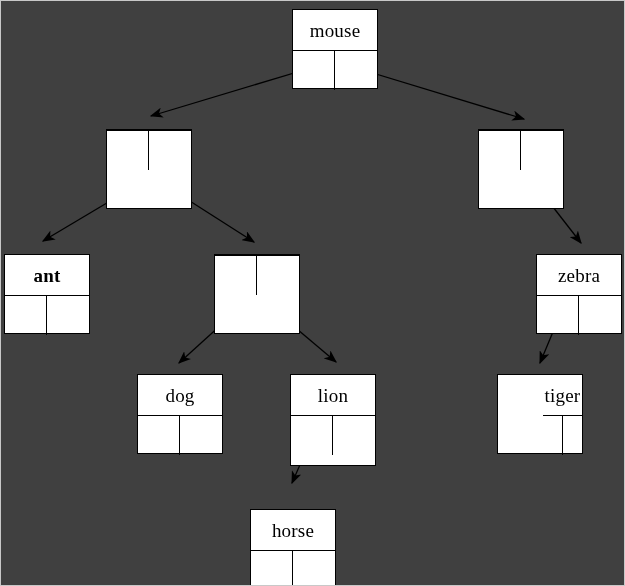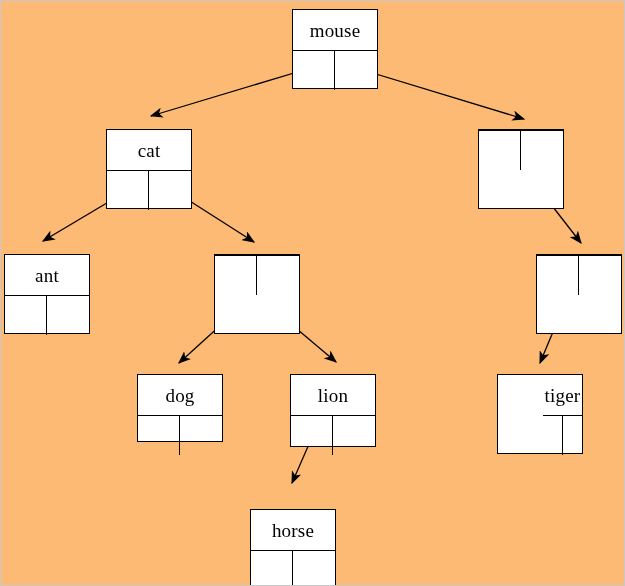--- a/index.html
+++ b/index.html
@@ -4,21 +4,21 @@
 <style>
   html, body {
     margin: 0;
     padding: 0;
     background: #ffffff;
   }
   #canvas {
     position: relative;
     width: 625px;
     height: 586px;
-    background: #fdba74;
+    background: #404040;
     border: 1px solid #c8c8c8;
     box-sizing: border-box;
     overflow: hidden;
     font-family: "Liberation Serif", "DejaVu Serif", serif;
   }
   #edges {
     position: absolute;
     left: 0;
     top: 0;
     width: 625px;
@@ -86,59 +86,59 @@
 
   <div id="node-layer">
       <div class="node" style="left: 291px; top: 8px; width: 86px; height: 80px;">
         <div class="node-label" style="height: 40px;">mouse</div>
         <div class="node-ptrs" style="height: 40px;">
           <div class="ptr left"></div>
           <div class="ptr right"></div>
         </div>
       </div>
       <div class="node" style="left: 105px; top: 128px; width: 86px; height: 80px;">
-        <div class="node-label" style="height: 40px;">cat</div>
         <div class="node-ptrs" style="height: 40px;">
           <div class="ptr left"></div>
           <div class="ptr right"></div>
         </div>
       </div>
       <div class="node" style="left: 477px; top: 128px; width: 86px; height: 80px;">
         <div class="node-ptrs" style="height: 40px;">
           <div class="ptr left"></div>
           <div class="ptr right"></div>
         </div>
       </div>
       <div class="node" style="left: 3px; top: 253px; width: 86px; height: 80px;">
-        <div class="node-label" style="height: 40px;">ant</div>
+        <div class="node-label" style="height: 40px; font-weight: bold;">ant</div>
         <div class="node-ptrs" style="height: 40px;">
           <div class="ptr left"></div>
           <div class="ptr right"></div>
         </div>
       </div>
       <div class="node" style="left: 213px; top: 253px; width: 86px; height: 80px;">
         <div class="node-ptrs" style="height: 40px;">
           <div class="ptr left"></div>
           <div class="ptr right"></div>
         </div>
       </div>
       <div class="node" style="left: 535px; top: 253px; width: 86px; height: 80px;">
+        <div class="node-label" style="height: 40px;">zebra</div>
         <div class="node-ptrs" style="height: 40px;">
           <div class="ptr left"></div>
           <div class="ptr right"></div>
         </div>
       </div>
-      <div class="node" style="left: 136px; top: 373px; width: 86px; height: 68px;">
+      <div class="node" style="left: 136px; top: 373px; width: 86px; height: 80px;">
         <div class="node-label" style="height: 40px;">dog</div>
         <div class="node-ptrs" style="height: 40px;">
           <div class="ptr left"></div>
           <div class="ptr right"></div>
         </div>
       </div>
-      <div class="node" style="left: 289px; top: 373px; width: 86px; height: 73px;">
+      <div class="node" style="left: 289px; top: 373px; width: 86px; height: 92px;">
         <div class="node-label" style="height: 40px;">lion</div>
         <div class="node-ptrs" style="height: 40px;">
           <div class="ptr left"></div>
           <div class="ptr right"></div>
         </div>
       </div>
       <div class="node" style="left: 496px; top: 373px; width: 86px; height: 80px; padding-left: 45px;">
         <div class="node-label" style="height: 40px;">tiger</div>
         <div class="node-ptrs" style="height: 40px;">
           <div class="ptr left"></div>

